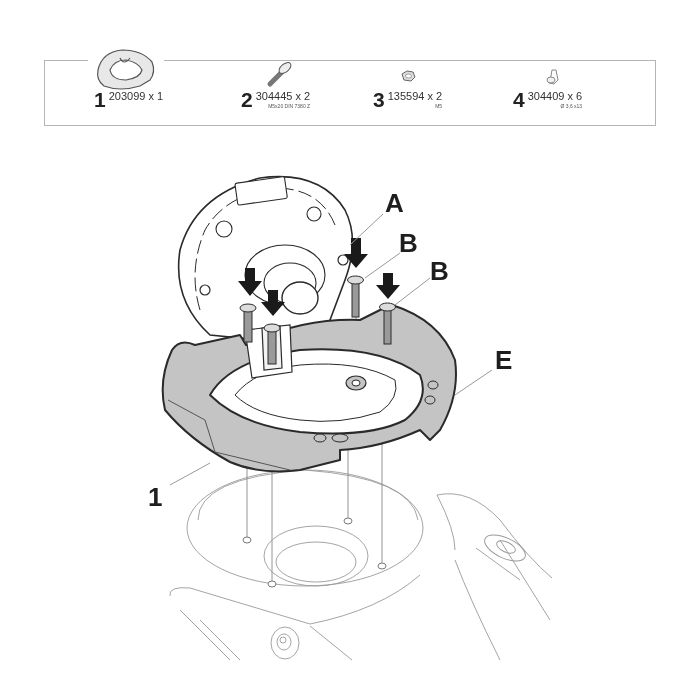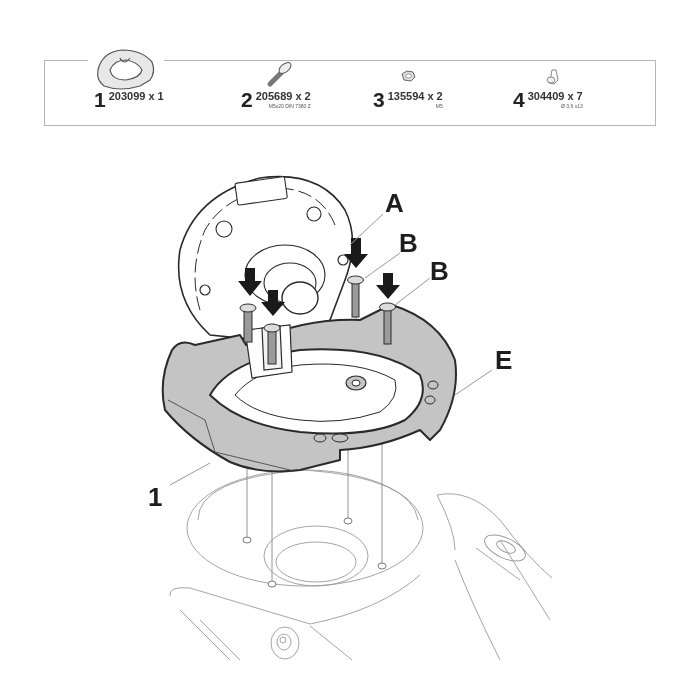--- a/index.html
+++ b/index.html
@@ -2,21 +2,21 @@
 <html><head>
 <meta charset="utf-8">
 <style>
   html,body{margin:0;padding:0;background:#ffffff;}
   body{width:700px;height:700px;position:relative;overflow:hidden;font-family:"Liberation Sans",sans-serif;color:#222;}
   .parts-box{position:absolute;left:44px;top:60px;width:612px;height:66px;border:1px solid #b5b5b5;box-sizing:border-box;}
   .parts-gap{position:absolute;left:88px;top:56px;width:76px;height:8px;background:#fff;}
   .part{position:absolute;top:90px;display:flex;align-items:flex-start;}
   .part .num{font-size:21px;font-weight:bold;line-height:20px;color:#222;margin-right:3px;}
   .part .info{display:flex;flex-direction:column;}
-  .part .code{font-size:11px;line-height:13px;color:#333;font-weight:bold;}
+  .part .code{font-size:11px;line-height:13px;color:#333;}
   .part .spec{font-size:5px;line-height:6px;color:#555;text-align:right;}
   .diagram{position:absolute;left:0;top:0;width:700px;height:700px;}
   .callout{position:absolute;font-weight:bold;font-size:26px;color:#1e1e1e;line-height:26px;}
 </style>
 </head>
 <body>
 
 <div class="parts-box"></div>
 <div class="parts-gap"></div>
 
@@ -46,35 +46,35 @@
 
 <div class="part" style="left:94px;">
   <span class="num">1</span>
   <div class="info">
     <span class="code">203099 x 1</span>
   </div>
 </div>
 <div class="part" style="left:241px;">
   <span class="num">2</span>
   <div class="info">
-    <span class="code">205689 x 2</span>
+    <span class="code">304445 x 2</span>
     <span class="spec">M5x20 DIN 7380 Z</span>
   </div>
 </div>
 <div class="part" style="left:373px;">
   <span class="num">3</span>
   <div class="info">
     <span class="code">135594 x 2</span>
     <span class="spec">M5</span>
   </div>
 </div>
 <div class="part" style="left:513px;">
   <span class="num">4</span>
   <div class="info">
-    <span class="code">304409 x 7</span>
+    <span class="code">304409 x 6</span>
     <span class="spec">Ø 3,6 x13</span>
   </div>
 </div>
 
 <svg class="diagram" viewBox="0 0 700 700">
 
   <g fill="none" stroke="#9a9a9a" stroke-width="0.9">
     <ellipse cx="305" cy="528" rx="118" ry="58"></ellipse>
     <path d="M198 520 Q198 478 305 470 Q412 478 418 520"></path>
     <ellipse cx="316" cy="556" rx="52" ry="30"></ellipse>

